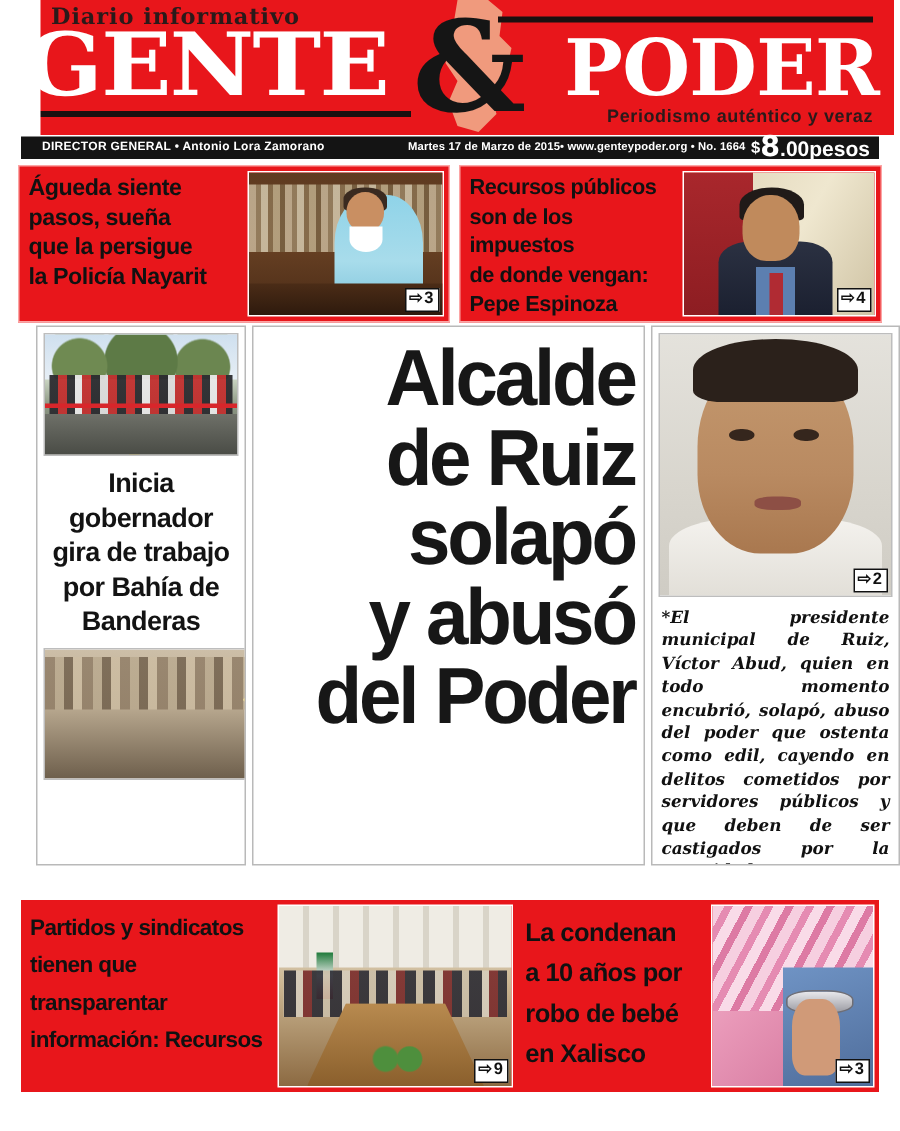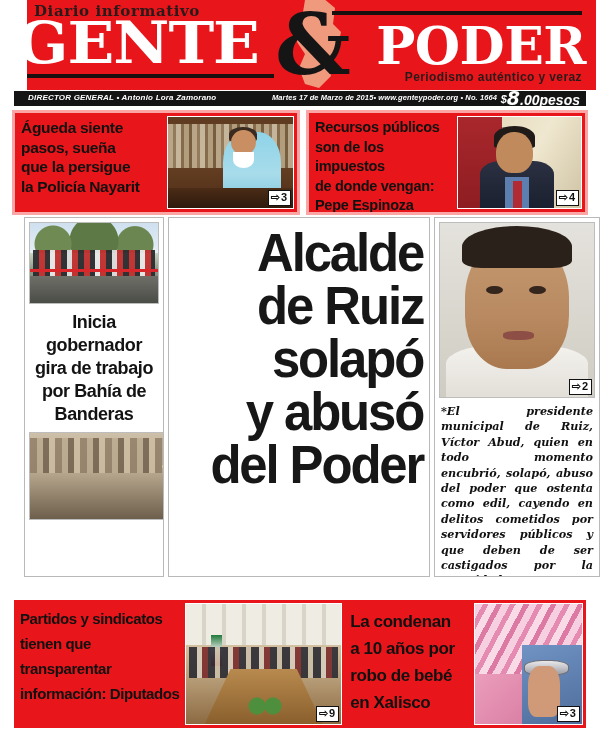--- a/index.html
+++ b/index.html
@@ -106,21 +106,20 @@
     z-index: 2;
   }
   .emblem svg { display:block; }
 
   
   .infobar-wrap {
     position: relative;
     width: 552px;
     height: 20px;
     background: #ffffff;
-    font-style: italic;
   }
   .infobar {
     position: absolute;
     left: 14px; top: 1px;
     width: 572px; height: 15px;
     background: #141414;
     color: #ffffff;
   }
   .infobar-left {
     position: absolute;
@@ -153,21 +152,21 @@
   .teaser-row {
     position: relative;
     width: 600px;
     height: 107px;
     padding: 0;
   }
   .teaser {
     position: absolute;
     top: 0;
     background: #e8161b;
-    border: 3px solid #fca5a5;
+    border: 1px solid #fca5a5;
     box-sizing: border-box;
     display: flex;
     align-items: stretch;
     overflow: hidden;
   }
   .teaser.left  { left: 12px;  width: 288px; height: 105px; }
   .teaser.right { left: 306px; width: 282px; height: 105px; }
   .teaser-text {
     box-sizing: border-box;
     padding: 5px 4px 2px 6px;
@@ -628,21 +627,21 @@
   </div>
 
 </div>
 
 <div class="bottom">
   <div class="bottom-band">
 
     <div class="bot-text a">Partidos y sindicatos
 tienen que
 transparentar
-información: Diputados</div>
+información: Recursos</div>
 
     <div class="bot-photo congress">
       <div class="ph photo-congress">
         <div class="cong-flag"></div>
         <div class="cong-people"></div>
         <div class="cong-table"></div>
         <div class="cong-plants"></div>
       </div>
       <div class="badge">
         <span class="arrow">⇨</span>

